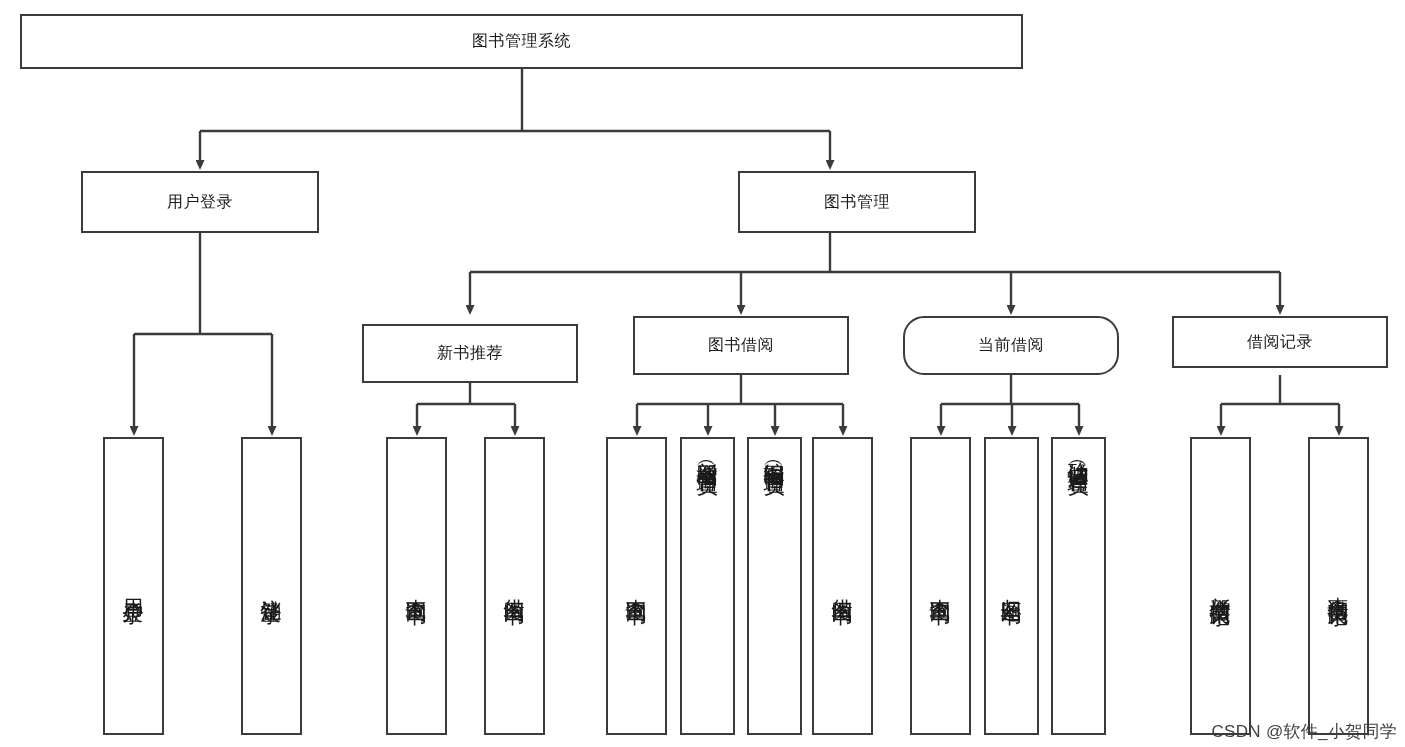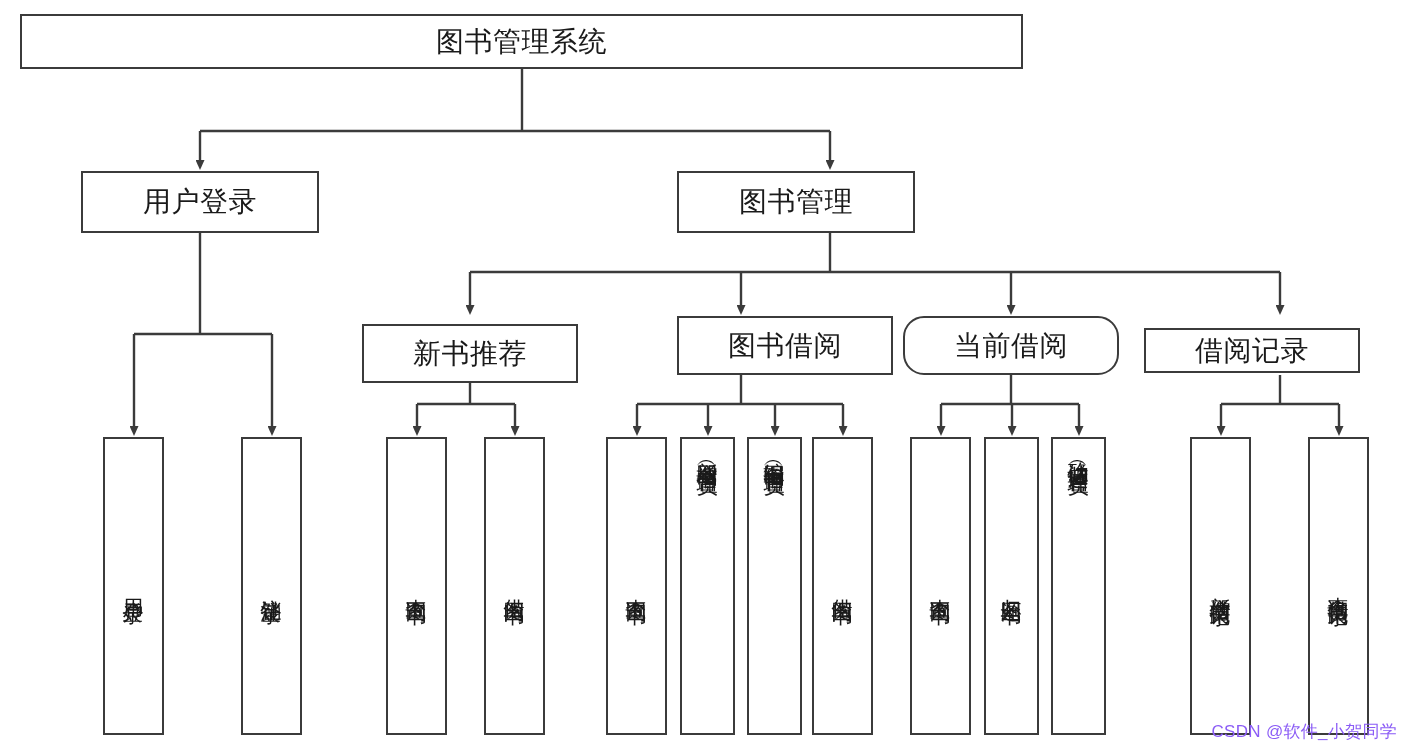--- a/index.html
+++ b/index.html
@@ -36,21 +36,21 @@
     justify-content: center;
     color: #1a1a1a;
   }
   .node-label {
     display: block;
     text-align: center;
     line-height: 1.18;
     color: #1a1a1a;
   }
   .node.horizontal .node-label {
-    font-size: 28px;
+    font-size: 16px;
     letter-spacing: 0.5px;
     white-space: nowrap;
   }
   .node.vertical {
     align-items: flex-start;
     justify-content: center;
     padding-top: 6px;
   }
   .node.vertical .node-label {
     writing-mode: vertical-rl;
@@ -63,21 +63,21 @@
   }
   .node.vertical.midtext {
     align-items: center;
     padding-top: 0;
   }
   #watermark {
     position: absolute;
     right: 8px;
     bottom: 4px;
     font-size: 17px;
-    color: #8b5cf6;
+    color: #404040;
     white-space: nowrap;
     letter-spacing: 0.3px;
   }
 </style>
 </head>
 <body>
 
 <div id="diagram-root">
 
   <svg id="edges-layer" width="1405" height="747" viewBox="0 0 1405 747" xmlns="http://www.w3.org/2000/svg">
@@ -123,34 +123,34 @@
       </g>
   </svg>
 
   <div class="node horizontal" id="node-root" style="left: 20px; top: 14px; width: 1003px; height: 55px;">
     <span class="node-label">图书管理系统</span>
   </div>
 
   <div class="node horizontal" id="node-l2-1" style="left: 81px; top: 171px; width: 238px; height: 62px;">
     <span class="node-label">用户登录</span>
   </div>
-  <div class="node horizontal" id="node-l2-2" style="left: 677px; top: 171px; width: 238px; height: 62px;">
+  <div class="node horizontal" id="node-l2-2" style="left: 738px; top: 171px; width: 238px; height: 62px;">
     <span class="node-label">图书管理</span>
   </div>
 
   <div class="node horizontal" id="node-l3-1" style="left: 362px; top: 324px; width: 216px; height: 59px;">
     <span class="node-label">新书推荐</span>
   </div>
-  <div class="node horizontal" id="node-l3-2" style="left: 633px; top: 316px; width: 216px; height: 59px; margin-left: 44px;">
+  <div class="node horizontal" id="node-l3-2" style="left: 633px; top: 316px; width: 216px; height: 59px;">
     <span class="node-label">图书借阅</span>
   </div>
   <div class="node horizontal" id="node-l3-3" style="left: 903px; top: 316px; width: 216px; height: 59px; border-radius: 21px;">
     <span class="node-label">当前借阅</span>
   </div>
-  <div class="node horizontal" id="node-l3-4" style="left: 1144px; top: 316px; width: 216px; height: 45px; margin-top: 12px;">
+  <div class="node horizontal" id="node-l3-4" style="left: 1172px; top: 316px; width: 216px; height: 52px;">
     <span class="node-label">借阅记录</span>
   </div>
 
   <div class="node vertical midtext" id="node-l4-1" style="left: 103px; top: 437px; width: 61px; height: 298px;">
     <span class="node-label">用户登录</span>
   </div>
   <div class="node vertical midtext" id="node-l4-2" style="left: 241px; top: 437px; width: 61px; height: 298px;">
     <span class="node-label">注销登录</span>
   </div>
   <div class="node vertical midtext" id="node-l4-3" style="left: 386px; top: 437px; width: 61px; height: 298px;">

